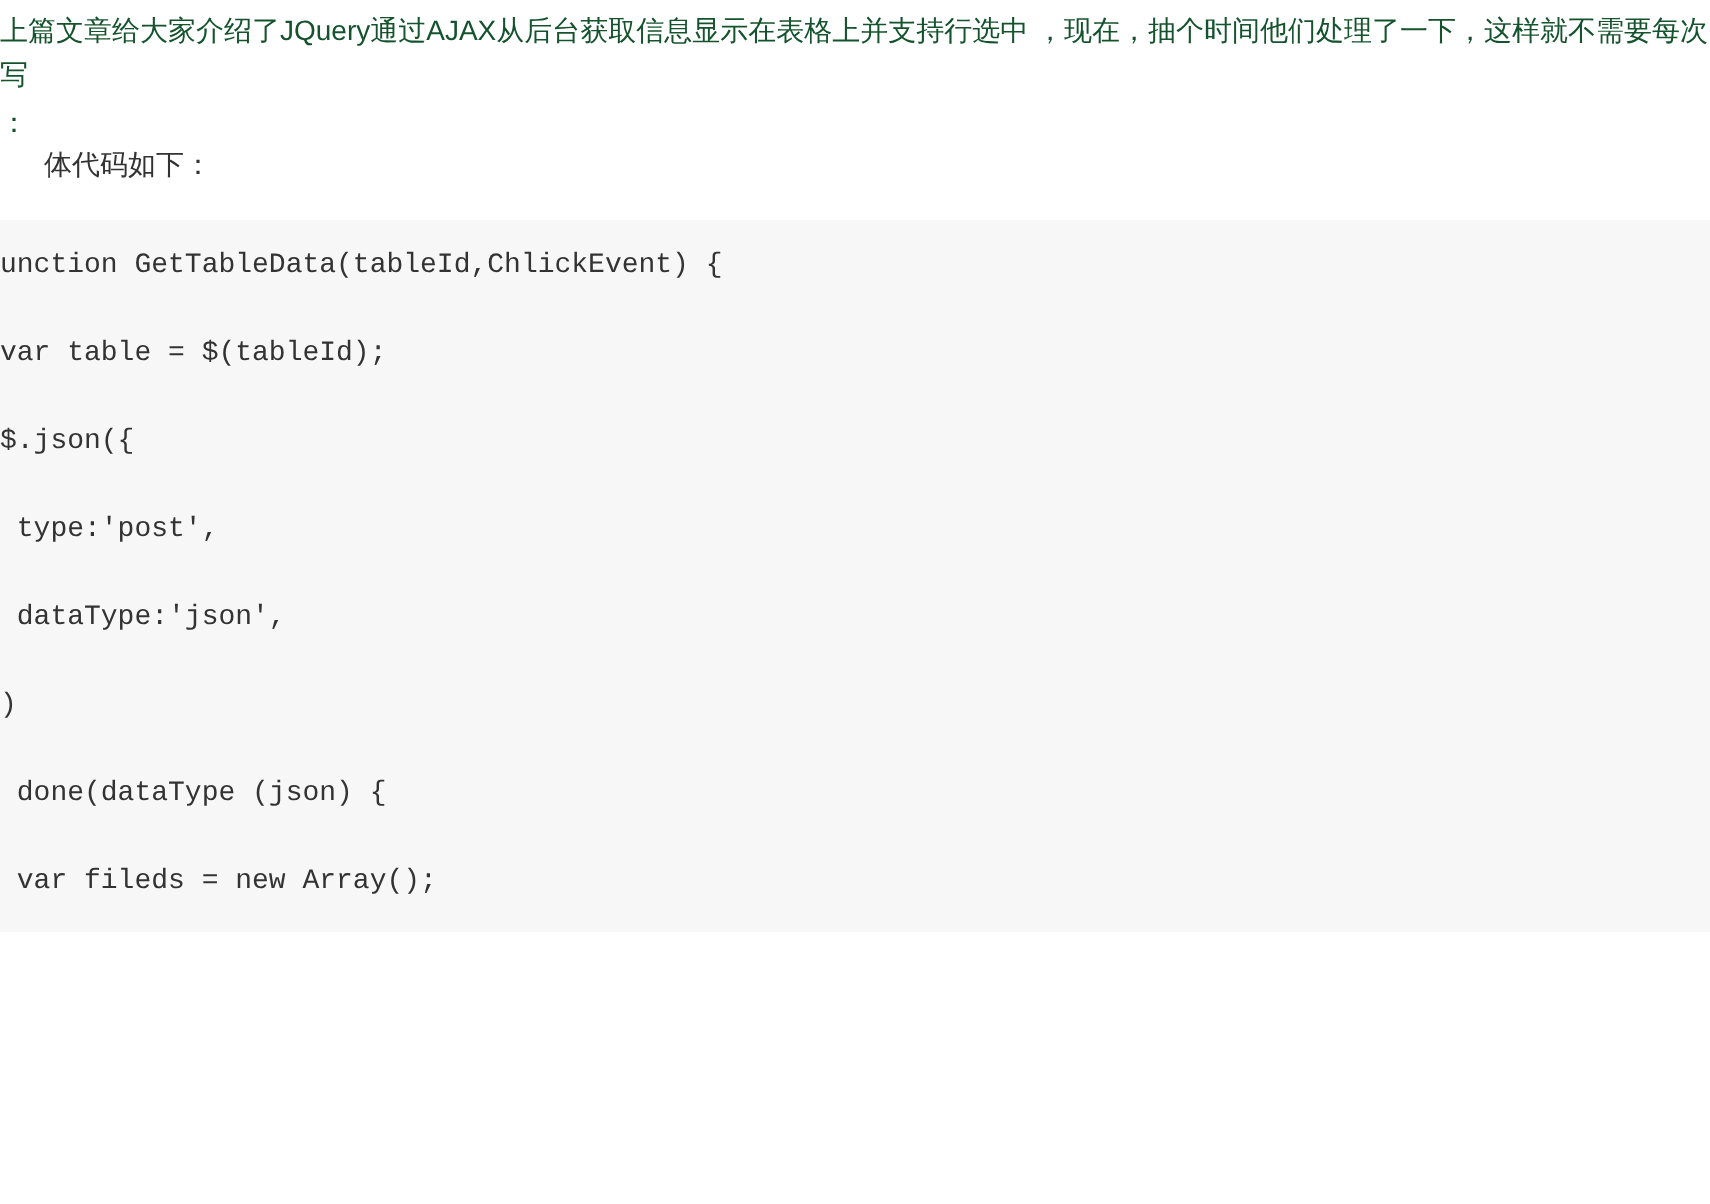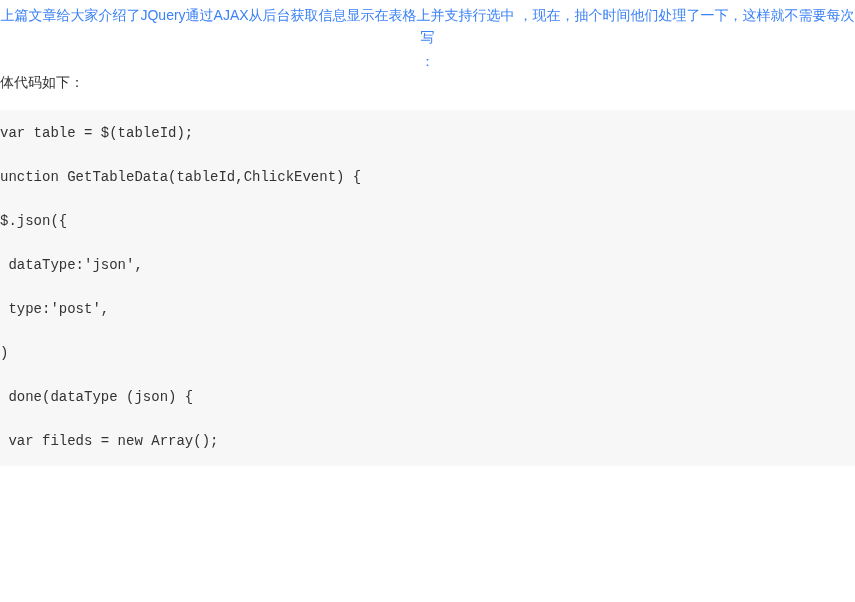--- a/index.html
+++ b/index.html
@@ -12,29 +12,29 @@
     height: 602px;
     background: #ffffff;
     font-family: "Microsoft YaHei", "SimSun", Arial, sans-serif;
     font-size: 14px;
     color: #333333;
     overflow: hidden;
   }
   .intro-text {
     padding: 4px 0 0 0;
     line-height: 22px;
-    color: #3b82f6;
-    text-align: center;
+    color: #14532d;
   }
   .intro-line {
     margin-bottom: 2px;
   }
   .sub-heading {
     margin-bottom: 18px;
     color: #333333;
+    padding-left: 22px;
   }
   .code-block {
     background: #f7f7f7;
     width: 100%;
     padding: 16px 0 18px 0;
     font-family: "NSimSun", "SimSun", "Courier New", monospace;
     font-size: 14px;
     color: #333333;
     line-height: 1.0;
   }
@@ -50,21 +50,21 @@
 <body>
 
 <div class="intro-text">
   <div class="intro-line">上篇文章给大家介绍了JQuery通过AJAX从后台获取信息显示在表格上并支持行选中  ，现在，抽个时间他们处理了一下，这样就不需要每次写</div>
   <div class="intro-line">：</div>
 </div>
 
 <div class="sub-heading">体代码如下：</div>
 
 <div class="code-block">
+  <div class="code-line">unction GetTableData(tableId,ChlickEvent) {</div>
   <div class="code-line">var table = $(tableId);</div>
-  <div class="code-line">unction GetTableData(tableId,ChlickEvent) {</div>
   <div class="code-line">$.json({</div>
+  <div class="code-line"> type:'post',</div>
   <div class="code-line"> dataType:'json',</div>
-  <div class="code-line"> type:'post',</div>
   <div class="code-line">)</div>
   <div class="code-line"> done(dataType (json) {</div>
   <div class="code-line"> var fileds = new Array();</div>
 </div>
 
 </body></html>

